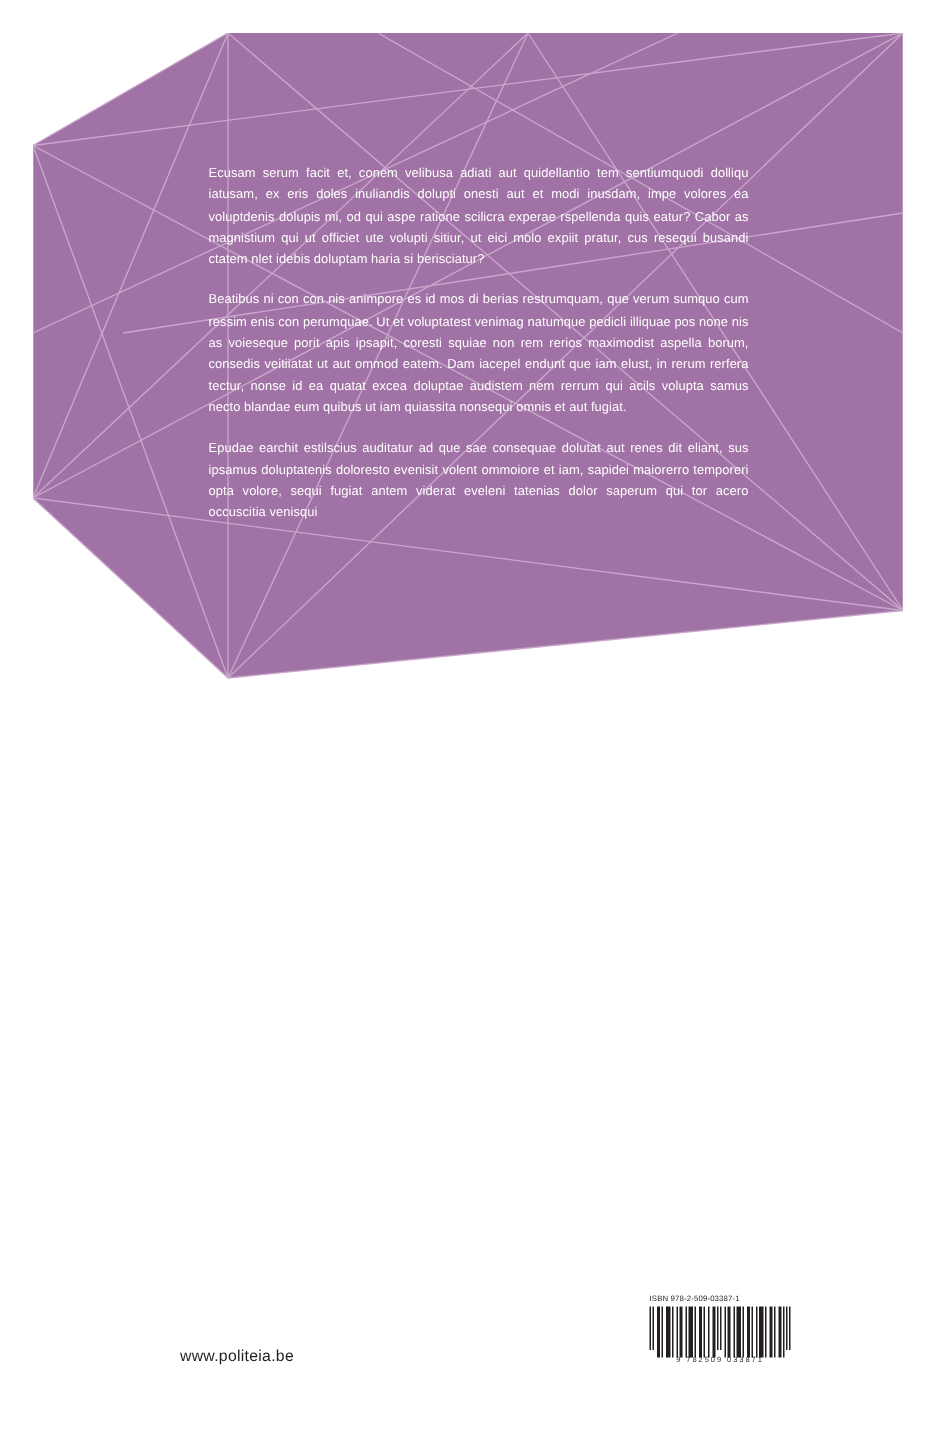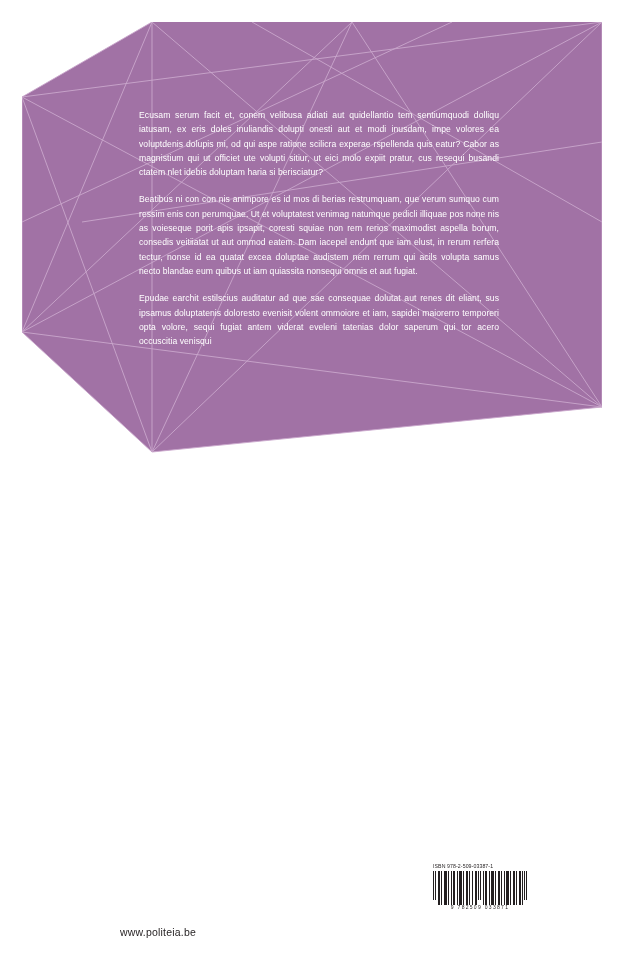--- a/index.html
+++ b/index.html
@@ -56,21 +56,20 @@
   #blurb p:last-child { margin-bottom: 0; }
 
   
   #website {
     position: absolute;
     left: 120px;
     top: 898px;
     font-size: 10.5px;
     color: #231f20;
     letter-spacing: 0.2px;
-    margin-top: 28px;
   }
 
   #barcode-block {
     position: absolute;
     left: 432px;
     top: 863px;
     width: 96px;
   }
   #isbn-text {
     font-size: 5.2px;

